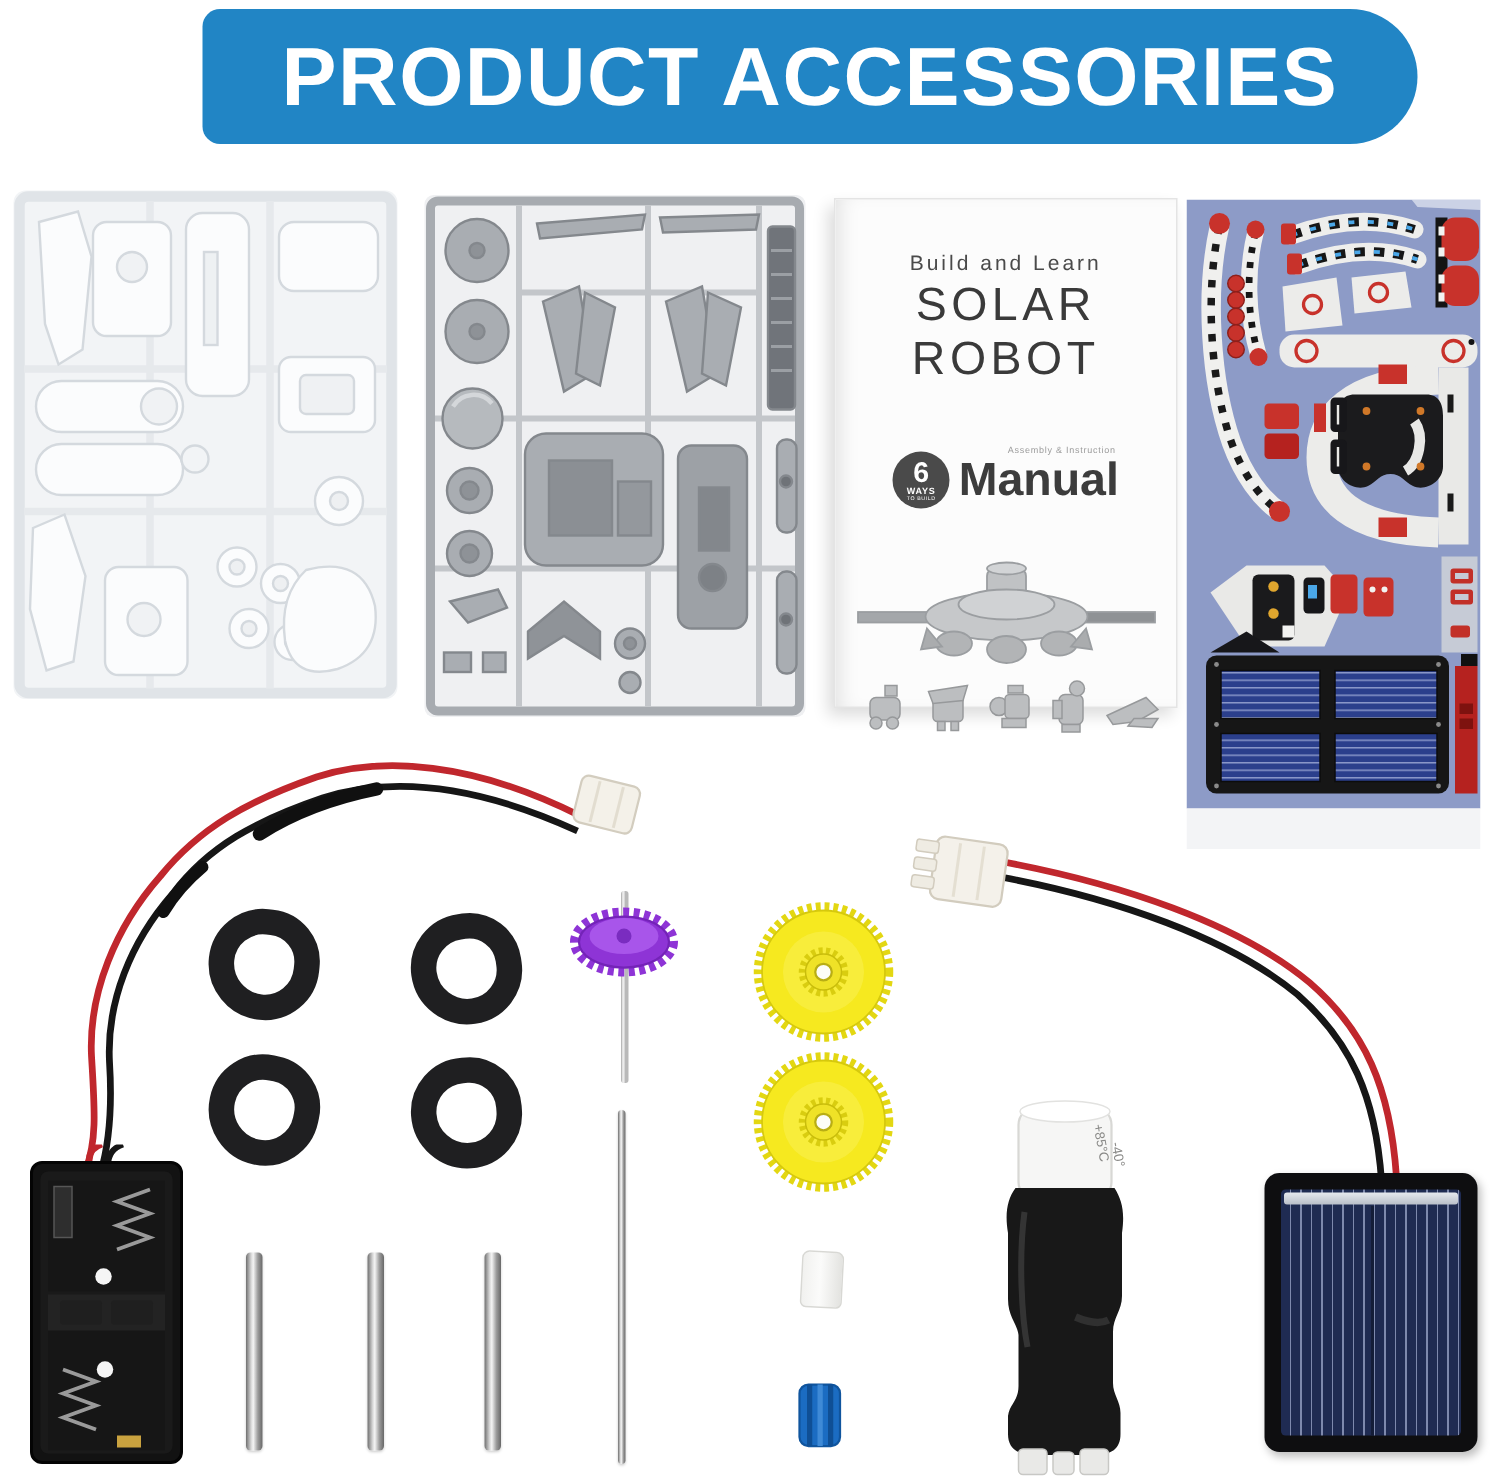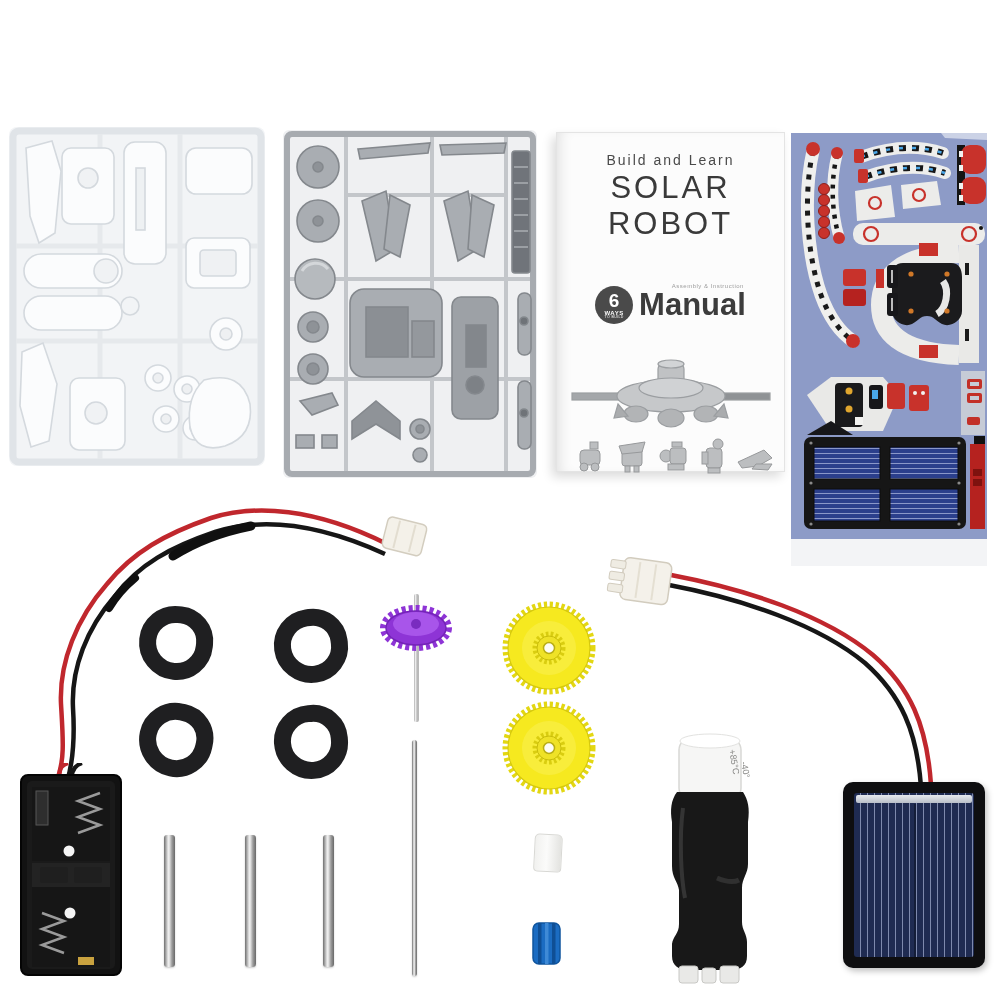--- a/index.html
+++ b/index.html
@@ -7,21 +7,21 @@
         font-family:"Liberation Sans",sans-serif;}
   .abs{position:absolute;}
   
   #banner{left:135px;top:6px;width:810px;height:90px;background:#2185c5;
           border-radius:12px 46px 46px 12px;display:flex;align-items:center;justify-content:center;}
   #banner span{color:#ffffff;font-weight:700;font-size:55px;letter-spacing:1px;white-space:nowrap;}
   
   #manual{left:556px;top:132px;width:227px;height:338px;background:#fcfcfc;
           box-shadow:-4px 5px 10px rgba(0,0,0,.14), inset 10px 0 14px -8px rgba(0,0,0,.12);
           border:1px solid #e4e4e4;text-align:center;}
-  #manual .tagline{margin-top:19px;font-size:14px;color:#4a4a4a;letter-spacing:2px;}
+  #manual .tagline{margin-top:34px;font-size:14px;color:#4a4a4a;letter-spacing:2px;}
   #manual .product{font-size:31px;color:#3a3a3a;letter-spacing:3px;font-weight:500;margin-top:2px;}
   #manual .manrow{display:flex;align-items:center;justify-content:center;margin-top:44px;gap:6px;}
   .badge{width:38px;height:38px;border-radius:50%;background:#4a4a4a;color:#fff;
          display:flex;flex-direction:column;align-items:center;justify-content:center;line-height:1;}
   .badge .n{font-size:19px;font-weight:700;}
   .badge .w{font-size:6px;font-weight:700;letter-spacing:.5px;}
   .badge .s{font-size:3.5px;letter-spacing:.4px;}
   .manualword{position:relative;font-size:31px;color:#3c3c3c;font-weight:600;}
   .manualword .cap{position:absolute;top:-4px;right:2px;font-size:6px;font-weight:400;color:#9c9c9c;letter-spacing:.5px;white-space:nowrap;}
   
@@ -37,20 +37,23 @@
   .tire{width:74px;height:74px;border:17px solid #1f1f21;border-radius:50% 48% 50% 52%;box-sizing:border-box;background:transparent;}
   
   #whitecap{left:534px;top:834px;width:26px;height:36px;background:linear-gradient(to right,#f1f1ef,#fbfbfa 45%,#e3e3e0);
             border:1px solid #d8d8d4;border-radius:5px 5px 4px 4px;transform:rotate(3deg);}
 </style>
 </head>
 <body>
 
 <div id="page">
 
+  <div id="banner" class="abs">
+    <span>PRODUCT ACCESSORIES</span>
+  </div>
 
   <svg class="abs" style="left:8px;top:126px" width="258" height="341" viewBox="0 0 258 341">
     <rect x="1" y="1" width="256" height="339" rx="8" fill="#f2f4f6"></rect>
     <rect x="5" y="5" width="248" height="331" rx="6" fill="none" stroke="#e0e4e8" stroke-width="7"></rect>
     <g stroke="#e6e9ec" stroke-width="5">
       <line x1="92" y1="8" x2="92" y2="333"></line>
         <line x1="172" y1="8" x2="172" y2="333"></line>
       <line x1="8" y1="120" x2="250" y2="120"></line>
         <line x1="8" y1="215" x2="250" y2="215"></line>
     </g>

